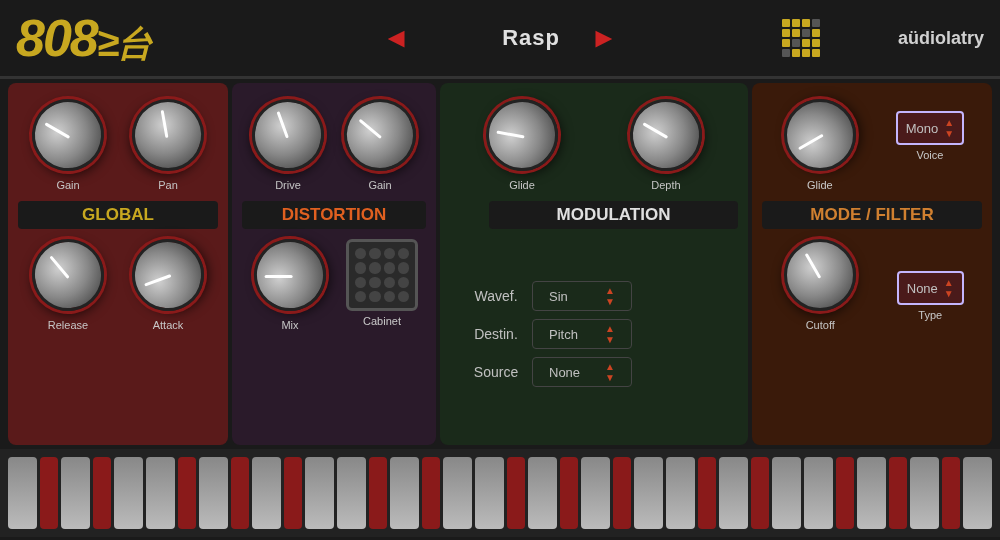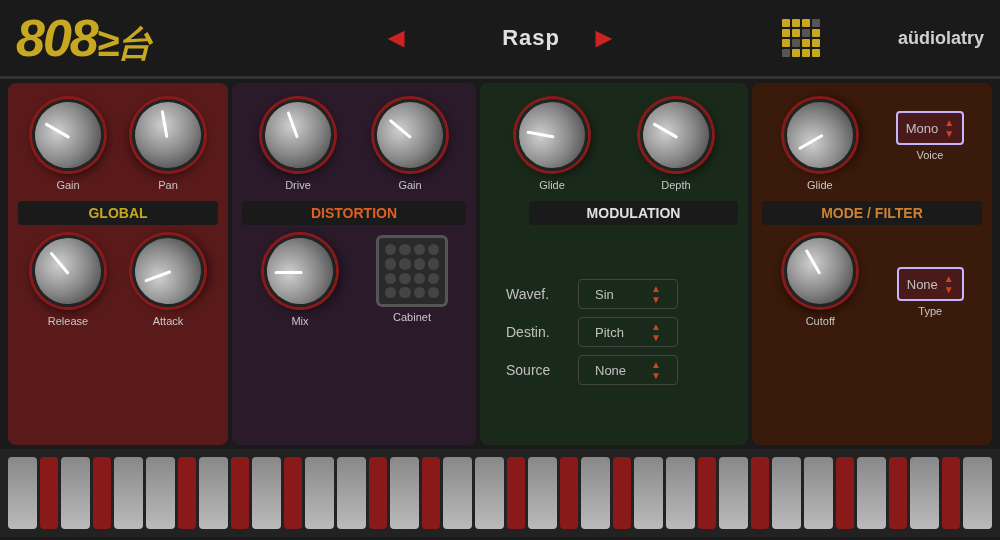--- a/index.html
+++ b/index.html
@@ -93,21 +93,21 @@
       flex-direction: column;
     }
 
     .panel-global {
       background: #5a1a1a;
       width: 220px;
       flex-shrink: 0;
     }
     .panel-distortion {
       background: #2a1a2a;
-      width: 244px;
+      width: 204px;
       flex-shrink: 0;
     }
     .panel-modulation {
       background: #1a2a1a;
       flex: 1;
     }
     .panel-mode {
       background: #3a1a0a;
       width: 240px;
       flex-shrink: 0;
@@ -152,21 +152,21 @@
       font-size: 11px;
       text-align: center;
     }
 
     
     .section-label {
       background: #1a1a1a;
       border-radius: 4px;
       padding: 4px 12px;
       text-align: center;
-      font-size: 14px;
+      font-size: 17px;
       font-weight: bold;
       margin: 6px 0;
     }
     .label-yellow { color: #c8a820; }
     .label-orange { color: #e06020; }
     .label-white { color: #e0e0e0; margin-left: 39px; }
     .label-brown { color: #d08030; }
 
     
     .cabinet-icon {
@@ -191,21 +191,22 @@
       display: flex;
       flex-direction: column;
       gap: 8px;
       padding: 8px 16px;
       flex: 1;
       justify-content: center;
     }
     .mod-row {
       display: flex;
       align-items: center;
-      gap: 12px;
+      gap: 6px;
+      text-align: center;
     }
     .mod-row-label {
       color: #c0c0c0;
       font-size: 14px;
       width: 60px;
     }
     .mod-select {
       background: #1a2a1a;
       border: 1px solid #444;
       border-radius: 4px;

